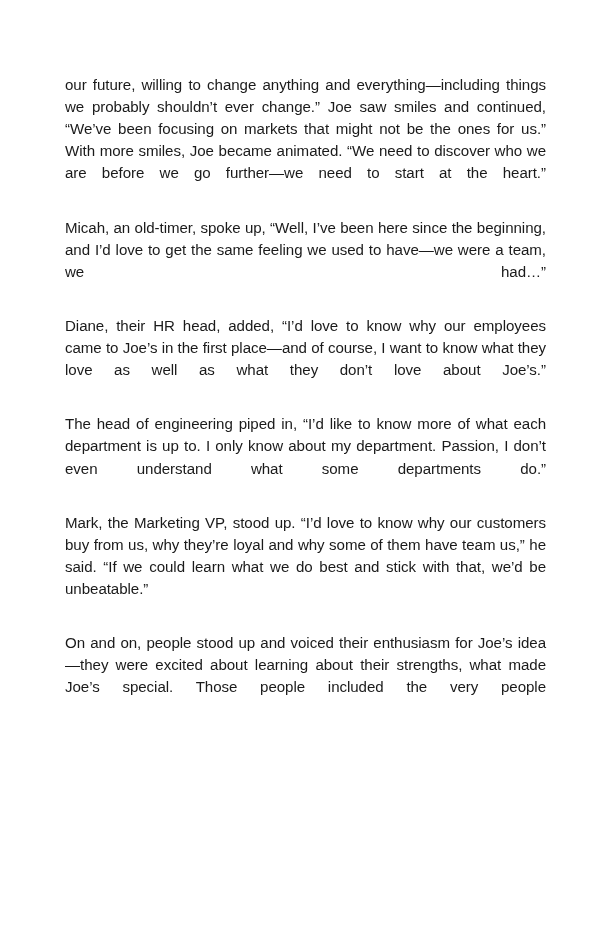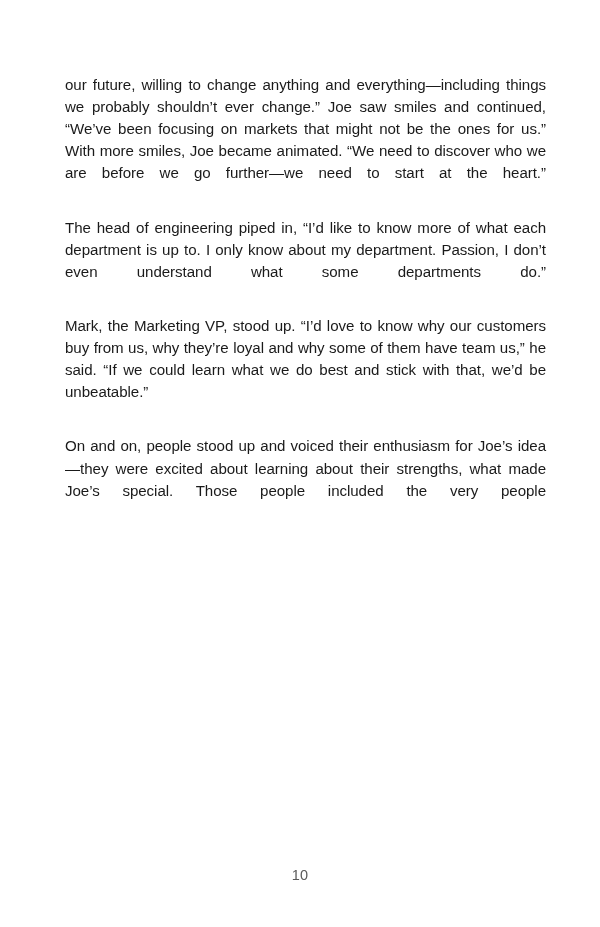--- a/index.html
+++ b/index.html
@@ -68,20 +68,21 @@
     letter-spacing: 0.3px;
   }
 </style>
 </head>
 <body>
 
 <div class="page">
 
   <div class="text-column">
     <p class="para">our future, willing to change anything and everything—including things we probably shouldn’t ever change.” Joe saw smiles and continued, “We’ve been focusing on markets that might not be the ones for us.” With more smiles, Joe became animated. “We need to discover who we are before we go further—we need to start at the heart.”</p>
+    <p class="para">Micah, an old-timer, spoke up, “Well, I’ve been here since the beginning, and I’d love to get the same feeling we used to have—we were a team, we had…”</p>
+    <p class="para">Diane, their HR head, added, “I’d love to know why our employees came to Joe’s in the first place—and of course, I want to know what they love as well as what they don’t love about Joe’s.”</p>
     <p class="para">The head of engineering piped in, “I’d like to know more of what each department is up to. I only know about my department. Passion, I don’t even understand what some departments do.”</p>
     <p class="para">Mark, the Marketing VP, stood up. “I’d love to know why our customers buy from us, why they’re loyal and why some of them have team us,” he said. “If we could learn what we do best and stick with that, we’d be unbeatable.”</p>
     <p class="para">On and on, people stood up and voiced their enthusiasm for Joe’s idea—they were excited about learning about their strengths, what made Joe’s special. Those people included the very people</p>
   </div>
 
-  <div class="folio">10</div>
 
 </div>
 
 </body></html>

